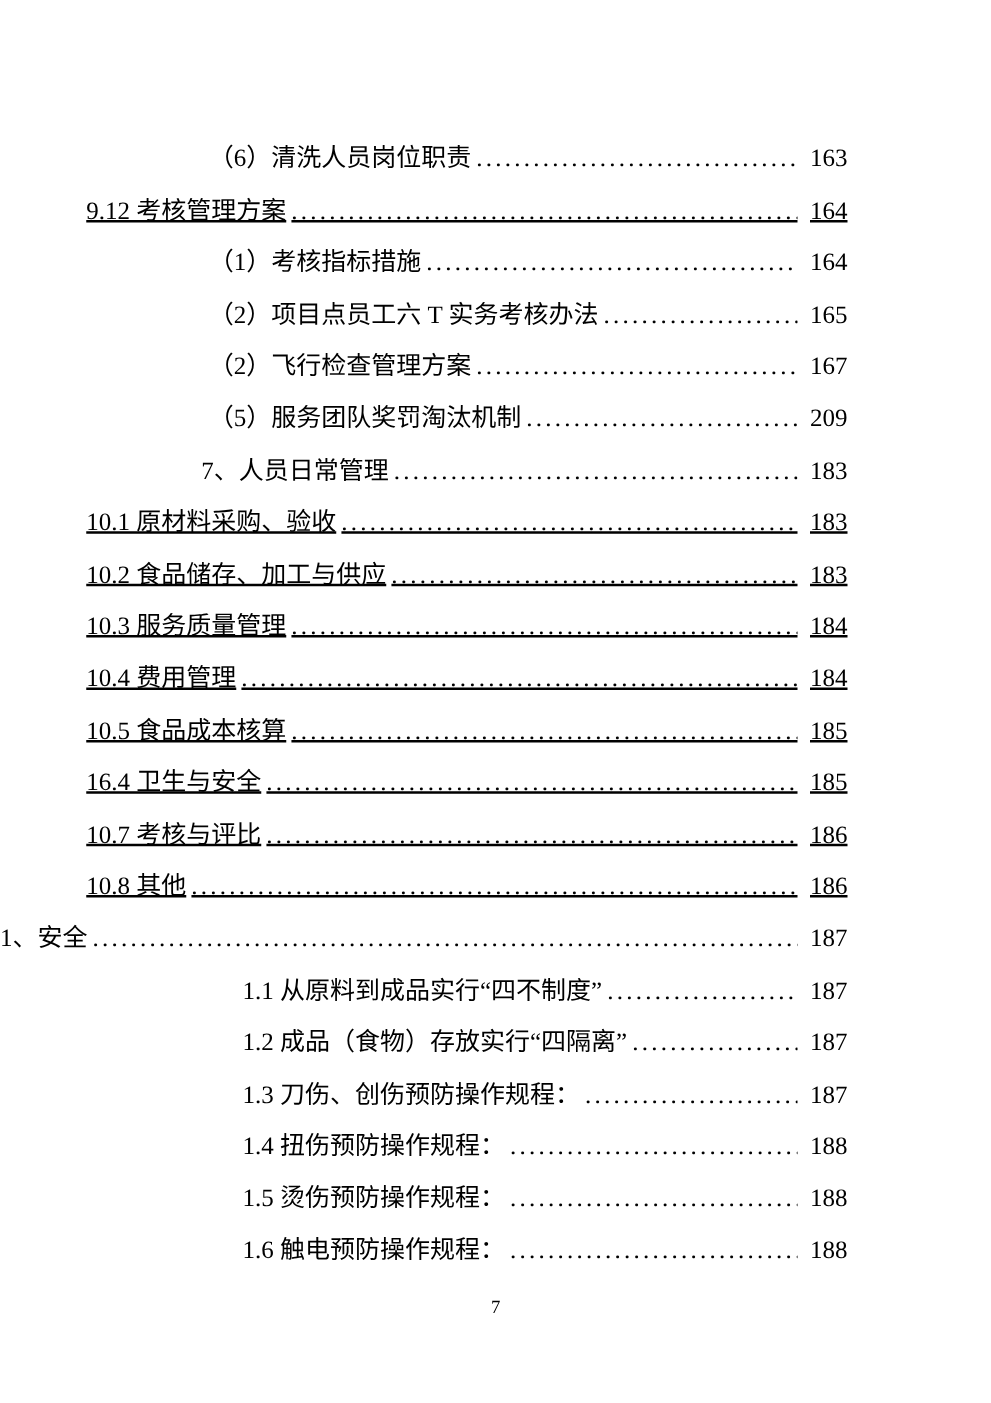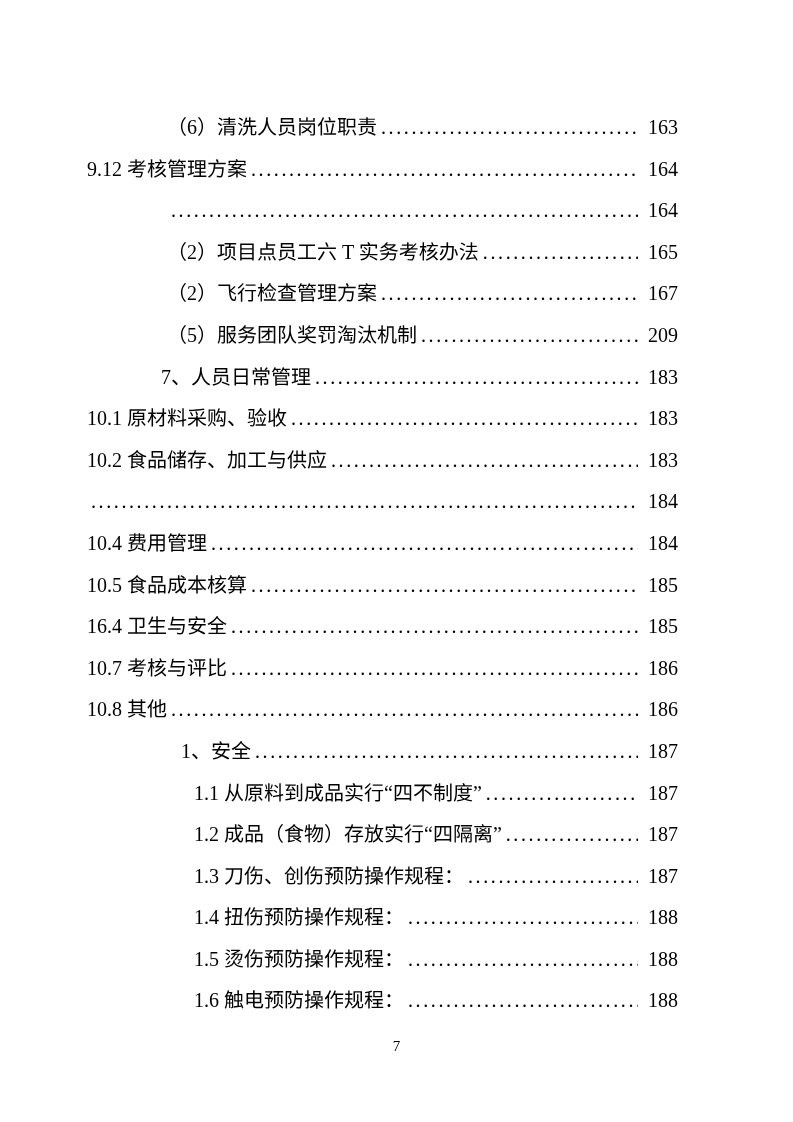--- a/index.html
+++ b/index.html
@@ -29,23 +29,23 @@
   .toc-row {
     display: flex;
     align-items: baseline;
     height: 41.6px;
     line-height: 41.6px;
     font-size: 20px;
     margin-right: 115px;
     white-space: nowrap;
   }
   .toc-row.level-chapter { margin-left: 161px; }
-  .toc-row.level-section { margin-left: 87px; }
+  .toc-row.level-section { margin-left: 69px; text-decoration: underline; }
   .toc-row.level-paren   { margin-left: 167px; }
-  .toc-row.level-sub1    { margin-left: 181px; }
+  .toc-row.level-sub1    { }
   .toc-row.level-sub2    { margin-left: 194px; }
   .toc-title {
     flex: 0 0 auto;
     white-space: pre;
   }
   .toc-leader {
     flex: 1 1 auto;
     overflow: hidden;
     white-space: nowrap;
     letter-spacing: 2.6px;
@@ -77,20 +77,21 @@
     <span class="toc-title">（6）清洗人员岗位职责</span>
     <span class="toc-leader">........................................................................................................................</span>
     <span class="toc-page">163</span>
   </div>
       <div class="toc-row level-section">
     <span class="toc-title">9.12 考核管理方案</span>
     <span class="toc-leader">........................................................................................................................</span>
     <span class="toc-page">164</span>
   </div>
       <div class="toc-row level-paren">
+    <span class="toc-title">（1）考核指标措施</span>
     <span class="toc-leader">........................................................................................................................</span>
     <span class="toc-page">164</span>
   </div>
       <div class="toc-row level-paren">
     <span class="toc-title">（2）项目点员工六 T 实务考核办法</span>
     <span class="toc-leader">........................................................................................................................</span>
     <span class="toc-page">165</span>
   </div>
       <div class="toc-row level-paren">
     <span class="toc-title">（2）飞行检查管理方案</span>
@@ -111,20 +112,21 @@
     <span class="toc-title">10.1 原材料采购、验收</span>
     <span class="toc-leader">........................................................................................................................</span>
     <span class="toc-page">183</span>
   </div>
       <div class="toc-row level-section">
     <span class="toc-title">10.2 食品储存、加工与供应</span>
     <span class="toc-leader">........................................................................................................................</span>
     <span class="toc-page">183</span>
   </div>
       <div class="toc-row level-section">
+    <span class="toc-title">10.3 服务质量管理</span>
     <span class="toc-leader">........................................................................................................................</span>
     <span class="toc-page">184</span>
   </div>
       <div class="toc-row level-section">
     <span class="toc-title">10.4 费用管理</span>
     <span class="toc-leader">........................................................................................................................</span>
     <span class="toc-page">184</span>
   </div>
       <div class="toc-row level-section">
     <span class="toc-title">10.5 食品成本核算</span>

